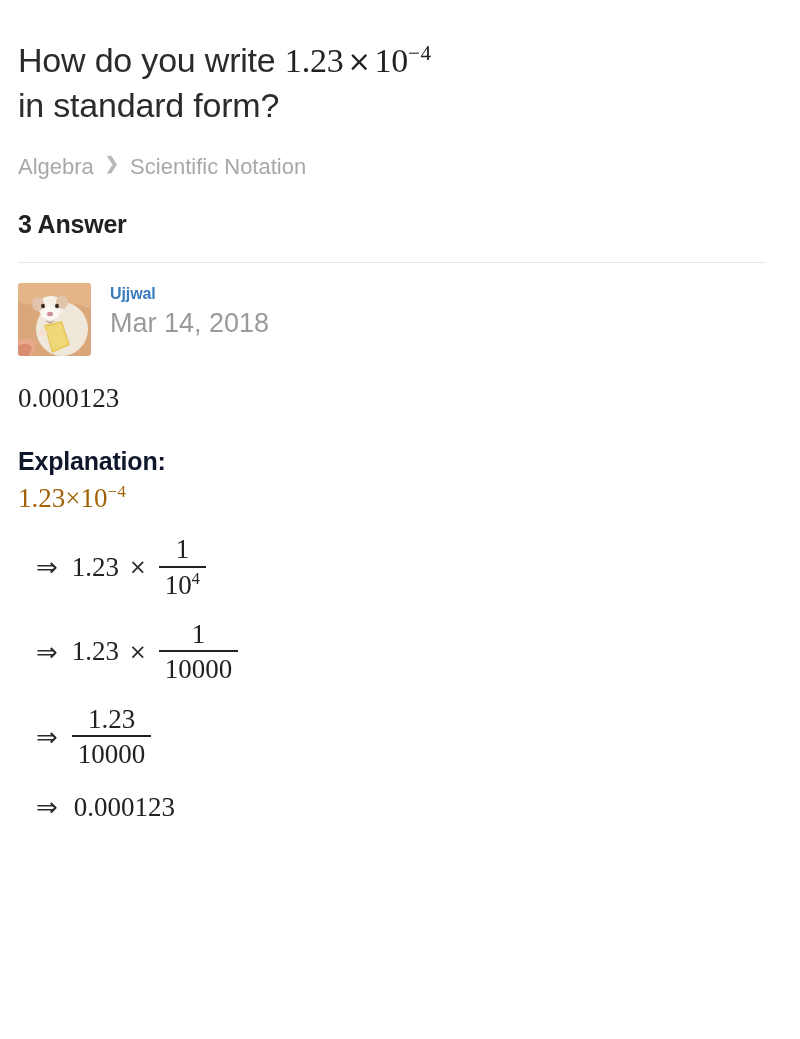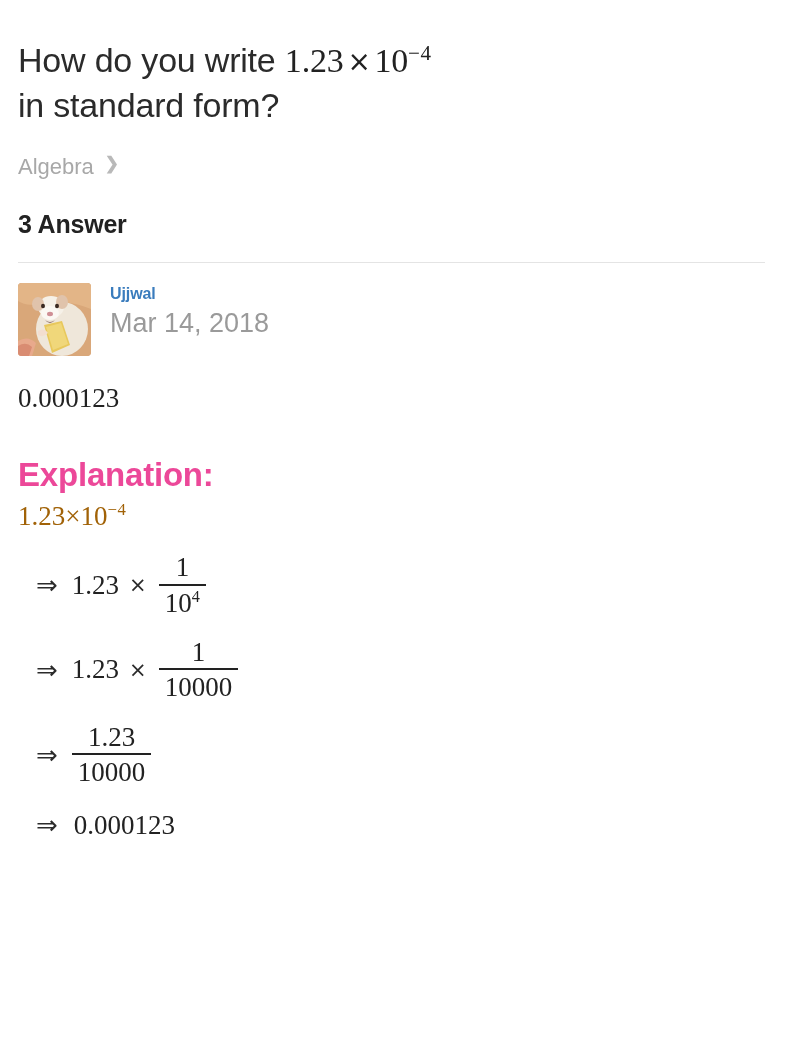--- a/index.html
+++ b/index.html
@@ -117,24 +117,24 @@
   }
 
   
   .answer-value {
     margin-top: 27px;
     font-family: "Liberation Serif", "DejaVu Serif", serif;
     font-size: 27px;
     color: #222222;
   }
   .explanation-heading {
-    margin-top: 42px;
-    font-size: 33px;
-    font-weight: bold;
-    color: #ec4899;
+    margin-top: 33px;
+    font-size: 25px;
+    font-weight: bold;
+    color: #0f172a;
     letter-spacing: -0.2px;
   }
   .expr-line {
     font-family: "Liberation Serif", "DejaVu Serif", serif;
     font-size: 27px;
     color: #a16207;
     margin-top: 7px;
   }
 
   
@@ -186,20 +186,21 @@
 </head>
 <body>
 
 <div class="page">
 
   <h1 class="question-title"><span>How do you write </span><span class="math-serif"><span>1.23</span><span class="op">×</span><span>10</span><sup class="exp">−4</sup></span><br><span>in standard form?</span></h1>
 
   <div class="breadcrumb">
     <a class="crumb" href="#">Algebra</a>
     <span class="sep">❯</span>
+    <a class="crumb" href="#">Scientific Notation</a>
   </div>
 
   <div class="answers-heading">3 Answer</div>
 
   <div class="divider"></div>
 
   <div class="author-row">
     <div class="avatar">
       <svg viewBox="0 0 73 73" preserveAspectRatio="none" aria-hidden="true">
         <rect x="0" y="0" width="73" height="73" fill="#d9a779"></rect>

